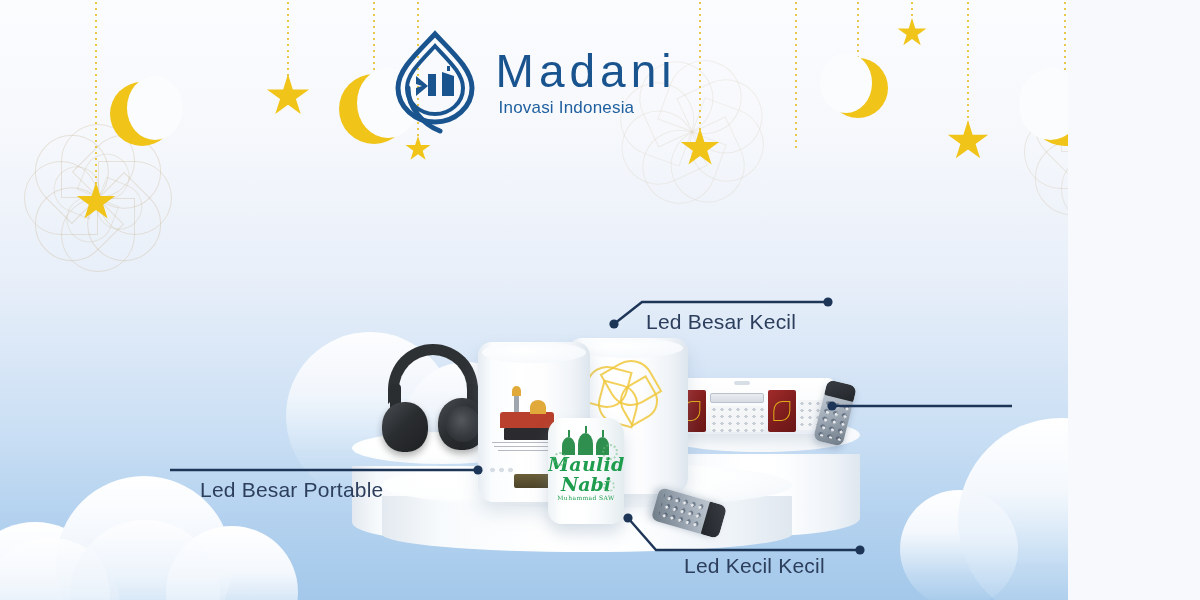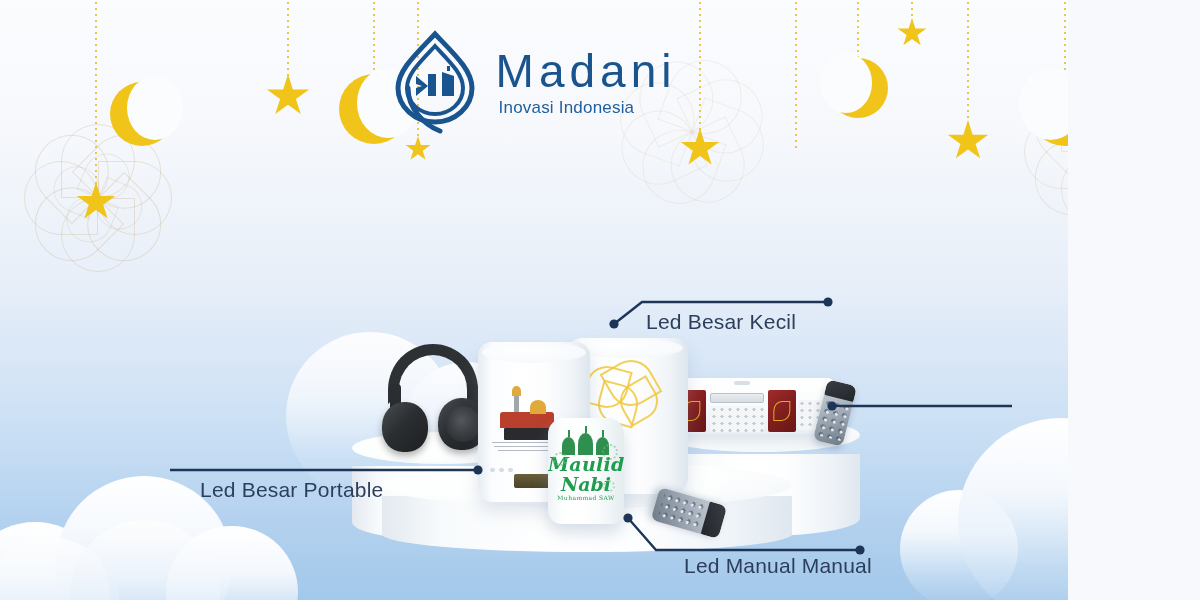--- a/index.html
+++ b/index.html
@@ -497,21 +497,21 @@
 
   <div class="callout" style="left:168px;top:462px;width:320px;height:44px;">
     <span class="lbl" style="left:4px;top:16px;margin-left:28px;">Led Besar Portable</span>
     <svg width="320" height="44" viewBox="0 0 320 44">
       <line x1="2" y1="8" x2="310" y2="8" stroke="#1d3557" stroke-width="2.4"></line>
       <circle cx="310" cy="8" r="4.6" fill="#1d3557"></circle>
     </svg>
   </div>
 
   <div class="callout" style="left:620px;top:512px;width:250px;height:60px;">
-    <span class="lbl" style="left:64px;top:42px;">Led Manual Manual</span>
+    <span class="lbl" style="left:64px;top:42px;">Led Kecil Kecil</span>
     <svg width="250" height="60" viewBox="0 0 250 60">
       <polyline points="8,6 36,38 240,38" fill="none" stroke="#1d3557" stroke-width="2.4"></polyline>
       <circle cx="8" cy="6" r="4.6" fill="#1d3557"></circle>
       <circle cx="240" cy="38" r="4.6" fill="#1d3557"></circle>
     </svg>
   </div>
 
 </div>
 
 </body></html>

